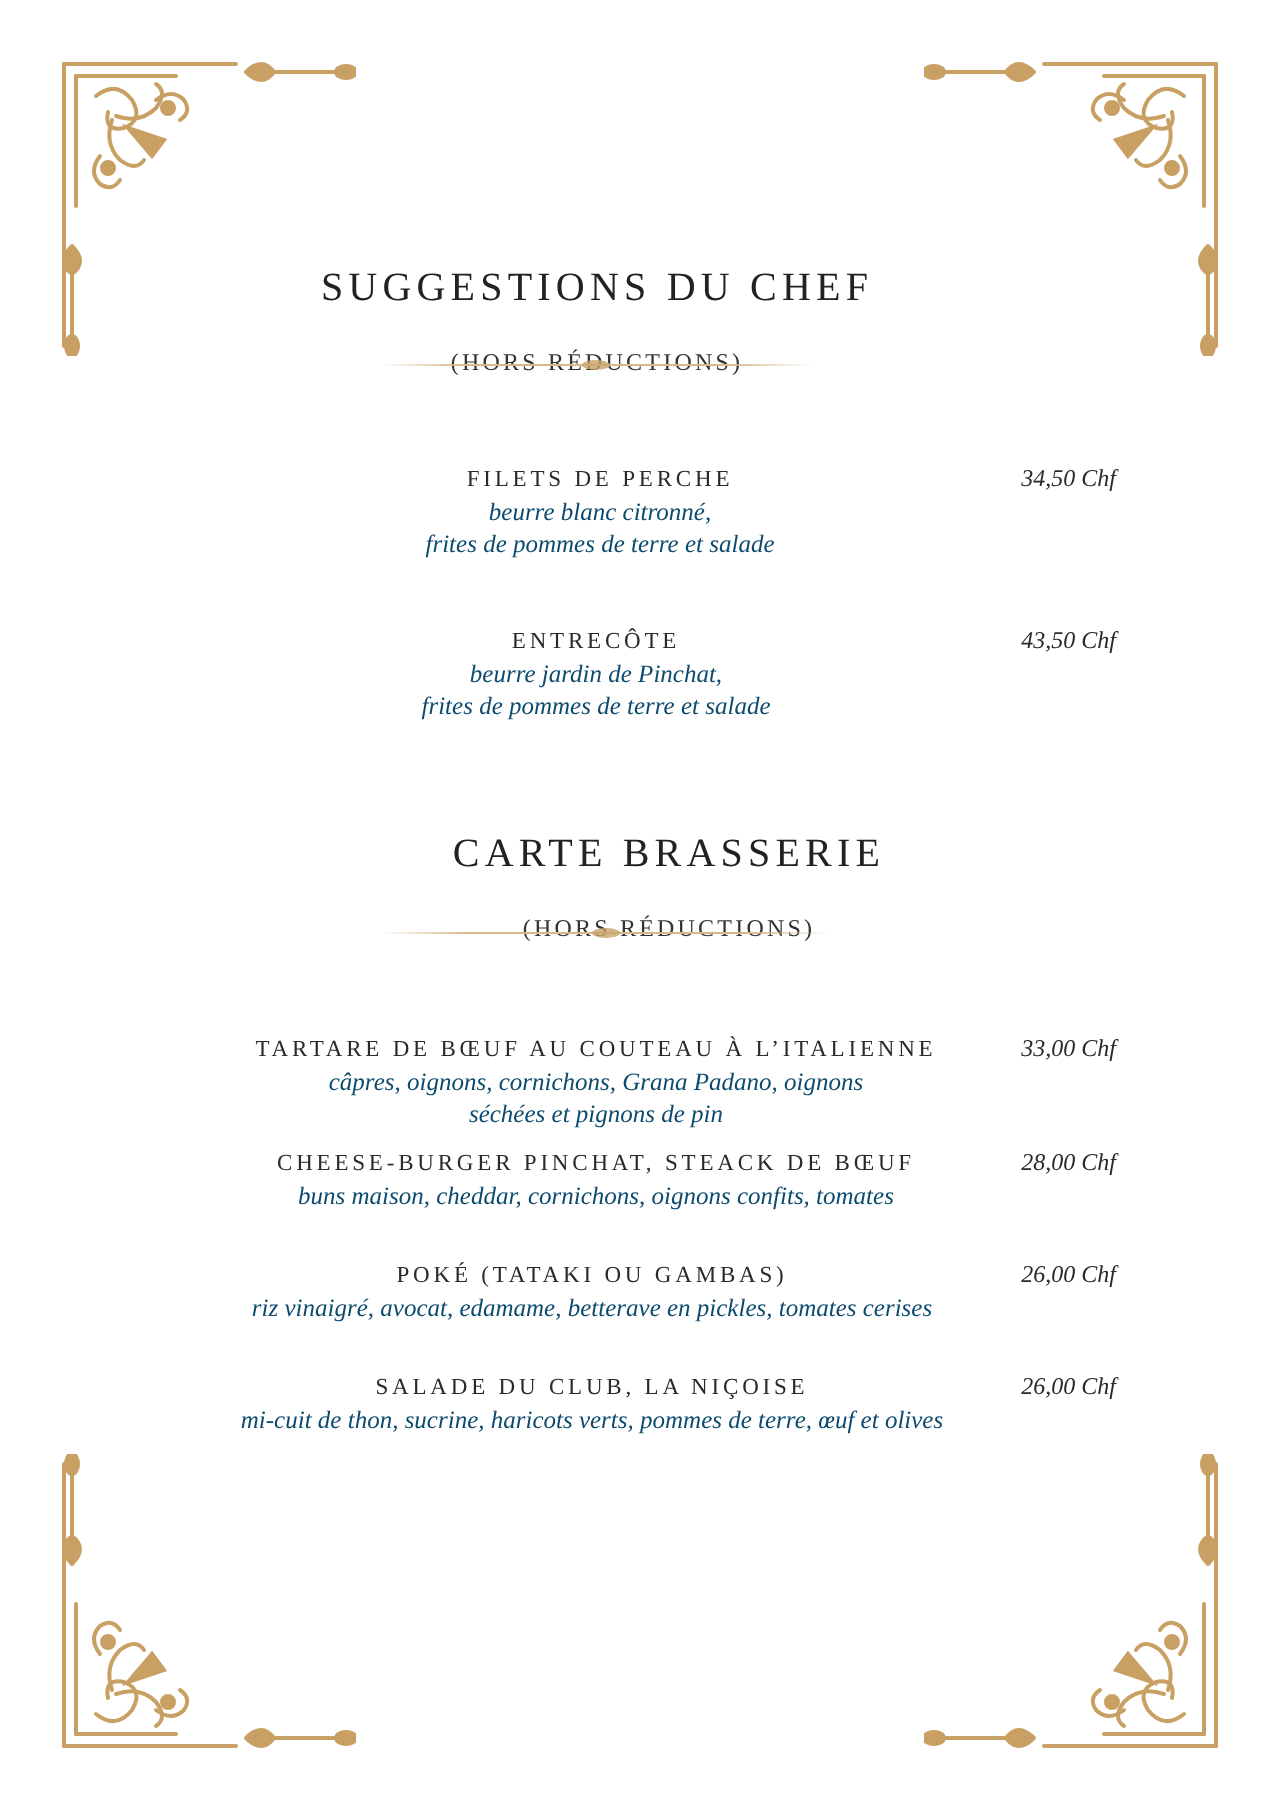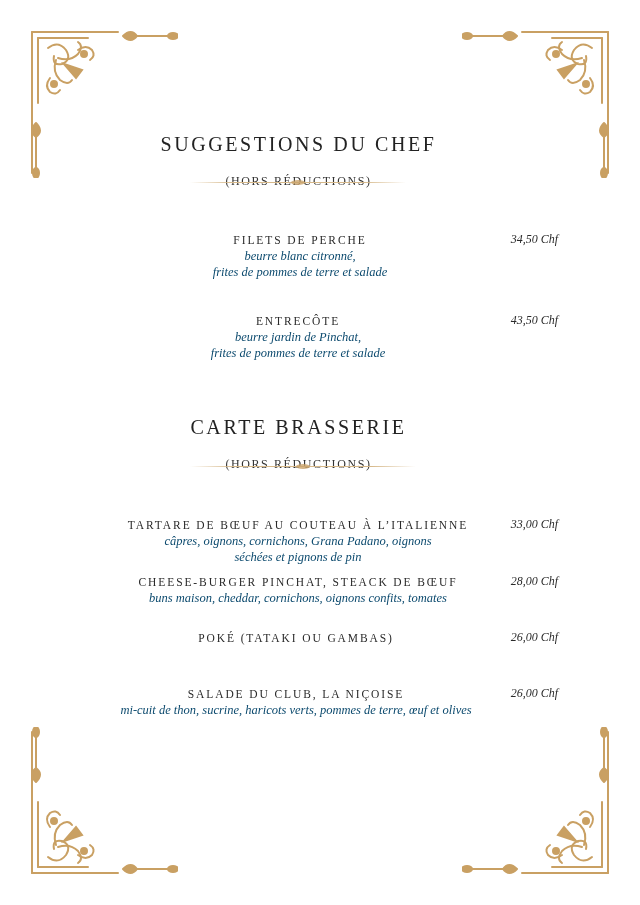--- a/index.html
+++ b/index.html
@@ -147,21 +147,21 @@
 </div>
 <div class="price" style="top:232px; left:468px;">34,50 Chf</div>
 
 <div class="item" style="top:313px; left:148px; width:300px;">
   <div class="item-name">ENTRECÔTE</div>
   <div class="item-desc">beurre jardin de Pinchat,</div>
   <div class="item-desc">frites de pommes de terre et salade</div>
 </div>
 <div class="price" style="top:313px; left:468px;">43,50 Chf</div>
 
-<div class="section-head" style="top:416px;">
+<div class="section-head" style="top:416px;padding-left:36px;">
   <div class="section-title">CARTE BRASSERIE</div>
   <div class="section-sub">(HORS RÉDUCTIONS)</div>
 </div>
 <div class="divider" style="top:463px; left:190px; width:226px;">
   <div class="line"></div>
     <div class="orn"></div>
 </div>
 
 <div class="item" style="top:517px; left:110px; width:376px;">
   <div class="item-name">TARTARE DE BŒUF AU COUTEAU À L’ITALIENNE</div>
@@ -171,20 +171,21 @@
 <div class="price" style="top:517px; left:468px;">33,00 Chf</div>
 
 <div class="item" style="top:574px; left:100px; width:396px;">
   <div class="item-name">CHEESE-BURGER PINCHAT, STEACK DE BŒUF</div>
   <div class="item-desc">buns maison, cheddar, cornichons, oignons confits, tomates</div>
 </div>
 <div class="price" style="top:574px; left:468px;">28,00 Chf</div>
 
 <div class="item" style="top:630px; left:86px; width:420px;">
   <div class="item-name">POKÉ (TATAKI OU GAMBAS)</div>
+  <div class="item-desc">riz vinaigré, avocat, edamame, betterave en pickles, tomates cerises</div>
 </div>
 <div class="price" style="top:630px; left:468px;">26,00 Chf</div>
 
 <div class="item" style="top:686px; left:76px; width:440px;">
   <div class="item-name">SALADE DU CLUB, LA NIÇOISE</div>
   <div class="item-desc">mi-cuit de thon, sucrine, haricots verts, pommes de terre, œuf et olives</div>
 </div>
 <div class="price" style="top:686px; left:468px;">26,00 Chf</div>
 
 </body></html>

